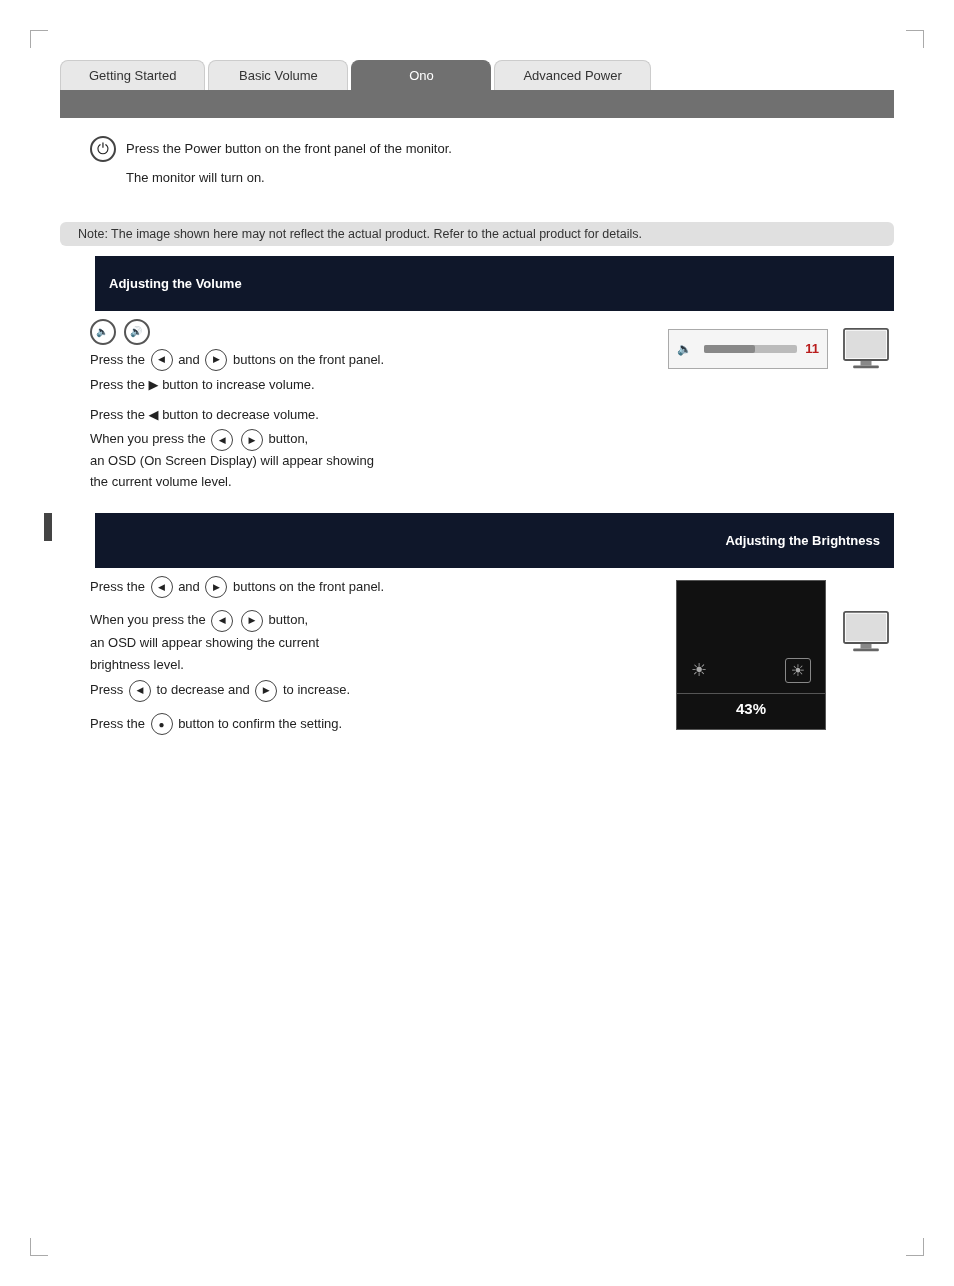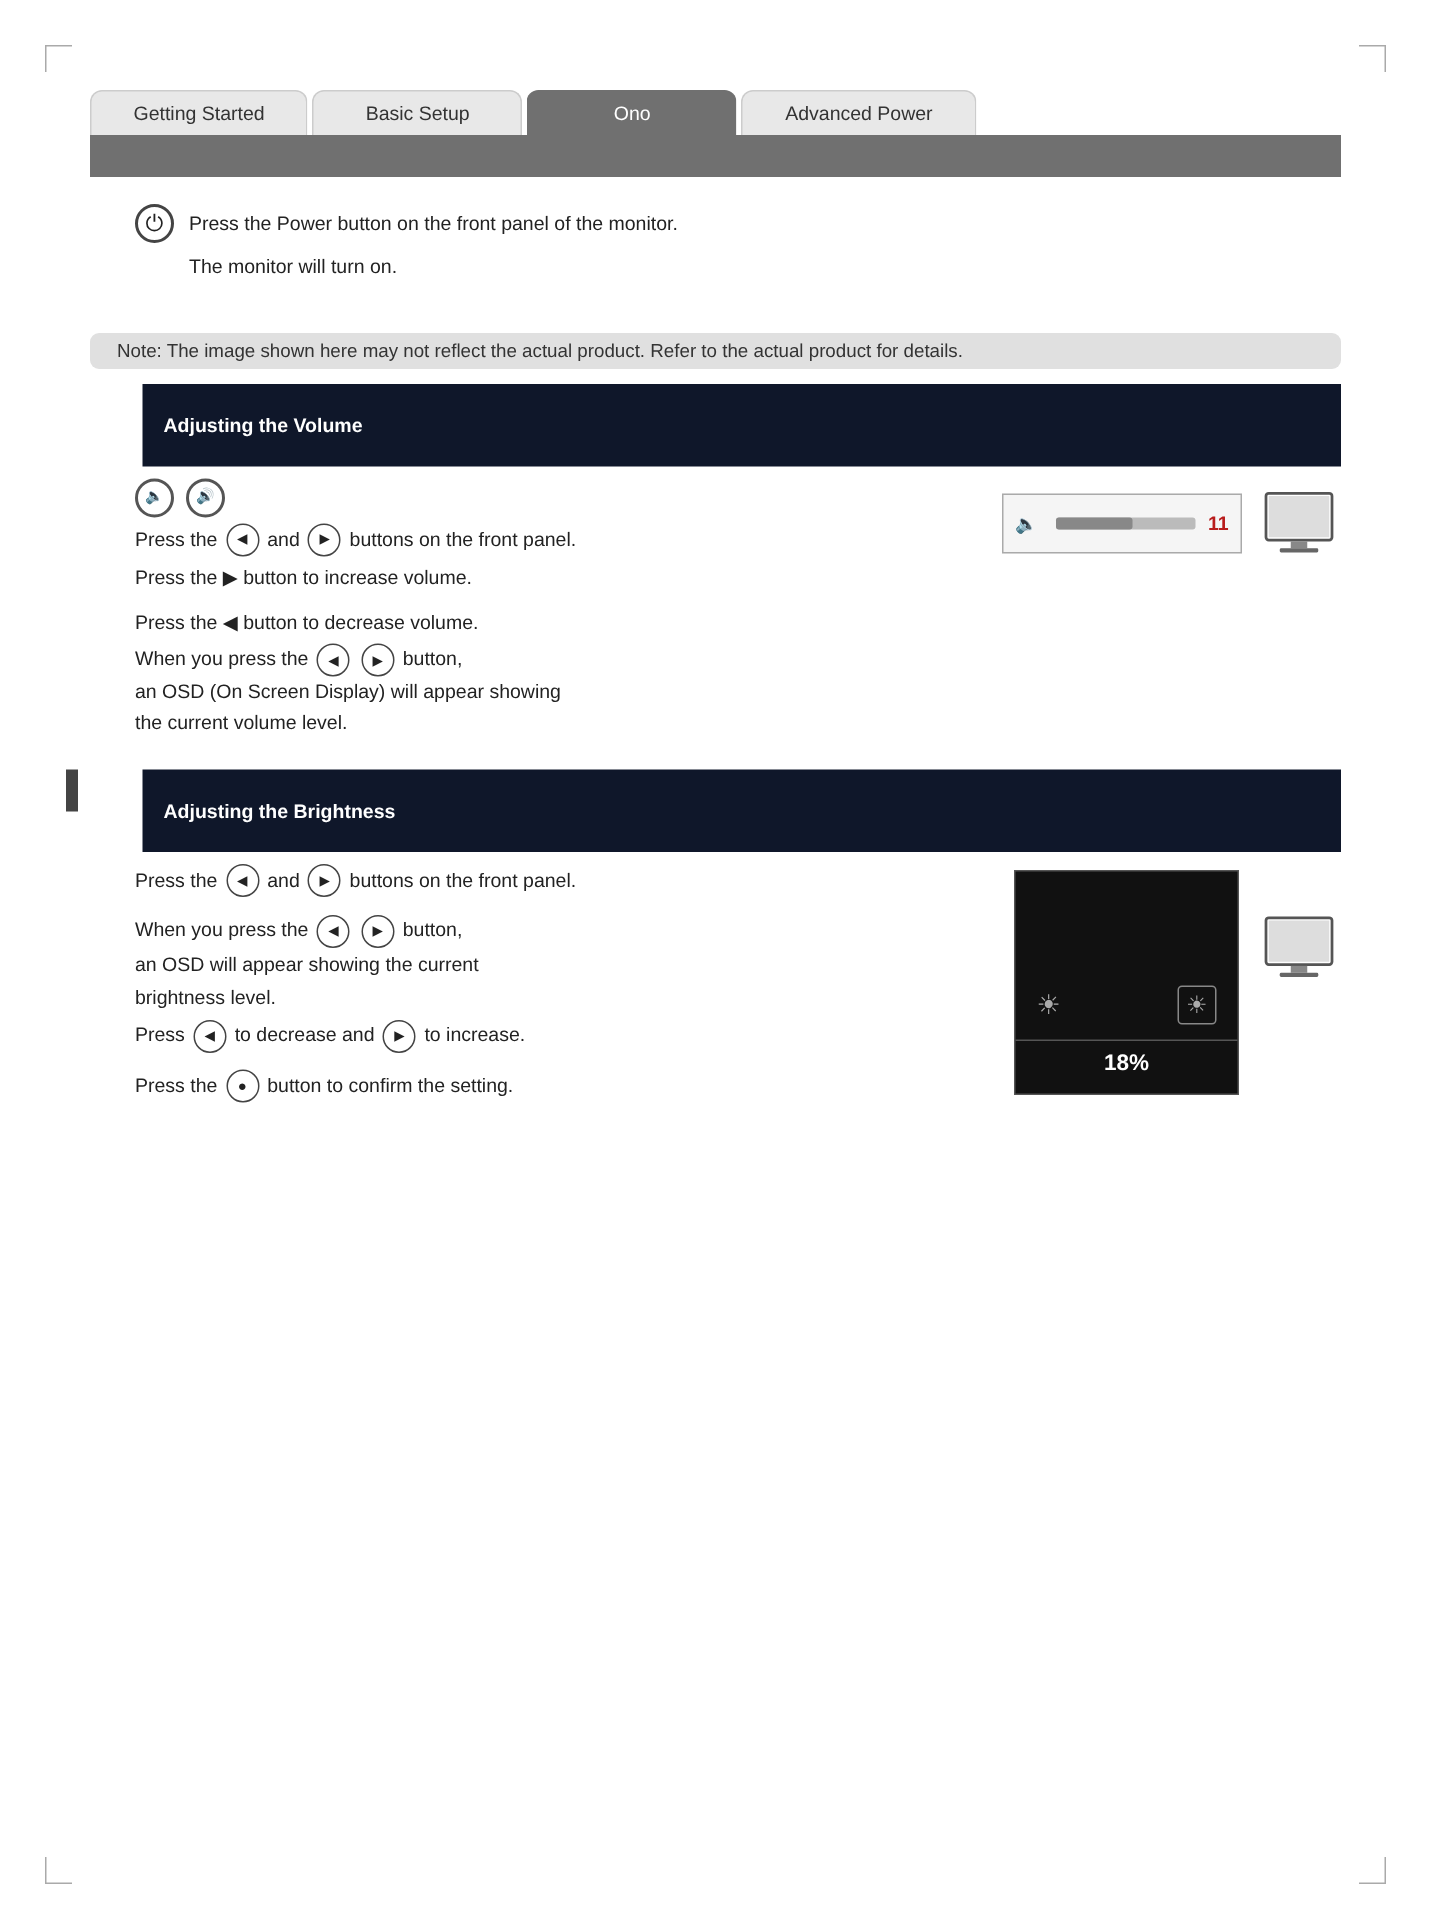--- a/index.html
+++ b/index.html
@@ -264,21 +264,21 @@
 <div class="corner-mark corner-bl"></div>
 <div class="corner-mark corner-br"></div>
 
 <div class="content">
 
   <div class="tab-bar">
     <div class="tab">
       <span>Getting Started</span>
     </div>
     <div class="tab">
-      <span>Basic Setup</span>
+      <span>Basic Volume</span>
     </div>
     <div class="tab active">
       <span>Ono</span>
     </div>
     <div class="tab">
       <span>Advanced Power</span>
     </div>
   </div>
 
   <div class="header-bar">
@@ -345,21 +345,21 @@
             <rect x="4" y="2" width="48" height="34" rx="2" ry="2" fill="none" stroke="#555" stroke-width="2"></rect>
             <rect x="6" y="4" width="44" height="30" fill="#ddd"></rect>
             <rect x="22" y="37" width="12" height="5" fill="#888"></rect>
             <rect x="14" y="42" width="28" height="3" rx="1" fill="#666"></rect>
           </svg>
         </div>
       </div>
     </div>
   </div>
 
-  <div style="position:relative;">
+  <div style="position:relative;text-align:right;">
     <div style="position:absolute; left:-16px; top:0; width:8px; height:28px; background:#444;"></div>
 
     <div class="section-header">
       <span>Adjusting the Brightness</span>
     </div>
   </div>
 
   <div class="bright-section">
     <div class="bright-text-col">
       <div style="margin-bottom:3px;">
@@ -394,21 +394,21 @@
     </div>
 
     <div class="bright-display-col">
       <div style="display:flex; align-items:flex-start;">
 
         <div class="osd-bright">
           <div class="osd-bright-icons">
             <span style="color:#aaa; font-size:18px;">☀</span>
             <span style="color:#aaa; font-size:16px; border:1.5px solid #888; padding:2px 5px; border-radius:3px;">☀</span>
           </div>
-          <div class="osd-bright-percent">18%</div>
+          <div class="osd-bright-percent">43%</div>
         </div>
 
         <div class="monitor-icon" style="margin-left:12px; margin-top:30px;">
           <svg viewBox="0 0 56 48" xmlns="http://www.w3.org/2000/svg">
             <rect x="4" y="2" width="48" height="34" rx="2" ry="2" fill="none" stroke="#555" stroke-width="2"></rect>
             <rect x="6" y="4" width="44" height="30" fill="#ddd"></rect>
             <rect x="22" y="37" width="12" height="5" fill="#888"></rect>
             <rect x="14" y="42" width="28" height="3" rx="1" fill="#666"></rect>
           </svg>
         </div>

